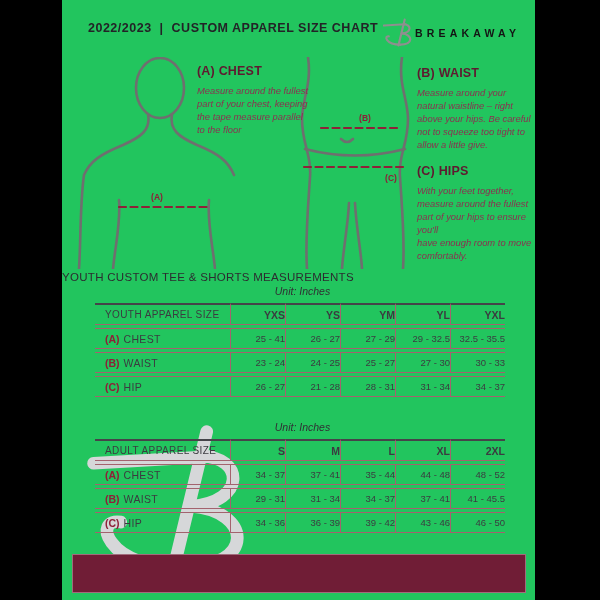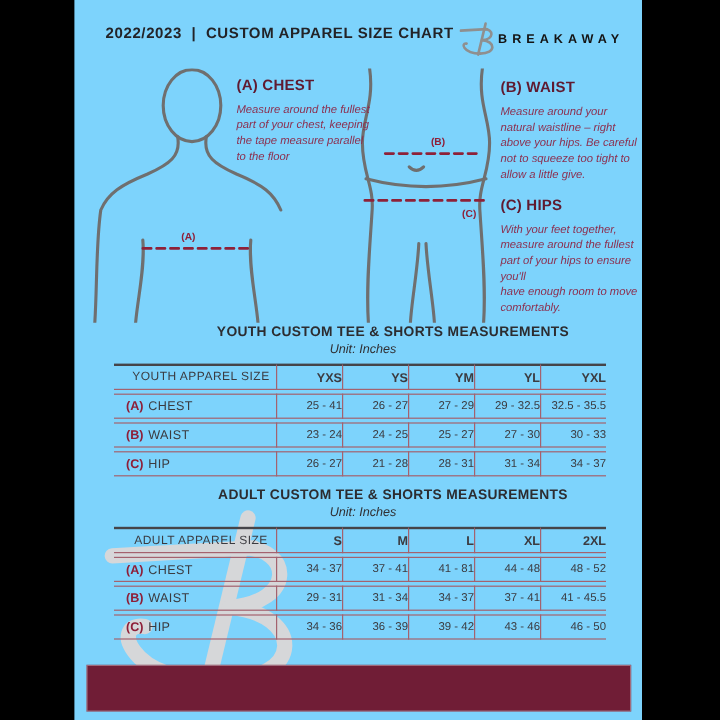--- a/index.html
+++ b/index.html
@@ -1,16 +1,16 @@
 <!DOCTYPE html>
 <html><head>
 <meta charset="utf-8">
 <style>
   html,body{margin:0;padding:0;background:#9a9a9a;}
-  .canvas{position:relative;width:600px;height:600px;background:#7dd3fc;overflow:hidden;
+  .canvas{position:relative;width:600px;height:600px;background:#22c55e;overflow:hidden;
           font-family:"Liberation Sans",sans-serif;}
   .band{position:absolute;top:0;height:600px;background:#000;}
   .band-left{left:0;width:62px;}
   .band-right{left:535px;width:65px;}
 
   
   .hdr{position:absolute;left:88px;top:21px;display:flex;align-items:center;gap:8px;
        font-weight:bold;font-size:12.5px;letter-spacing:.5px;color:#232327;white-space:nowrap;}
   .logo-svg{position:absolute;left:383px;top:16px;}
   .brand{position:absolute;left:415px;top:27px;font-size:10.5px;font-weight:bold;
@@ -24,34 +24,34 @@
   #inst-waist{left:417px;top:66px;}
   #inst-hips{left:417px;top:164px;}
 
   
   .fig{position:absolute;}
   .fig path,.fig ellipse{fill:none;stroke:#6f6f6f;stroke-width:2.6;stroke-linecap:round;}
   .dash{stroke:#8e2138 !important;stroke-width:2.2 !important;stroke-dasharray:7 4.5;}
   .marker{font-family:"Liberation Sans",sans-serif;font-size:8.5px;font-weight:bold;fill:#8e1f38;}
 
   
-  .tbl-title{position:absolute;left:62px;width:473px;text-align:center;font-weight:bold;
-             font-size:11.5px;color:#2c2c30;letter-spacing:.3px;padding-left:29px;}
+  .tbl-title{position:absolute;left:62px;width:473px;font-weight:normal;
+             font-size:11.5px;color:#2c2c30;letter-spacing:.3px;}
   .tbl-unit{position:absolute;left:62px;width:481px;text-align:center;font-style:italic;
             font-size:10.5px;color:#303034;}
   table{position:absolute;left:95px;width:410px;border-collapse:separate;border-spacing:0 3px;
         table-layout:fixed;}
   col.c0{width:135px;}
   th,td{height:19px;padding:0;background:transparent;border-top:1.5px solid #a4626e;
         border-bottom:1.5px solid #a4626e;font-size:9.5px;color:#3b3b40;text-align:right;
         vertical-align:middle;}
   th{font-weight:bold;font-size:10.5px;}
   thead th{border-top:2px solid #454449;}
   th:not(:first-child),td:not(:first-child){border-left:1.5px solid #a4626e;}
-  .lbl-h{font-weight:normal;font-size:10px;text-align:center;padding-left:10px;letter-spacing:.4px;}
+  .lbl-h{font-weight:normal;font-size:10px;text-align:left;padding-left:10px;letter-spacing:.4px;}
   td.lbl{text-align:left;padding-left:10px;font-size:10.5px;}
   .pfx{color:#8e1f38;font-weight:bold;}
   .rname{margin-left:4px;letter-spacing:.3px;}
   #youth-title{top:271px;} #youth-unit{top:285px;} #youth-table{top:300px;}
   #adult-title{top:407px;} #adult-unit{top:421px;} #adult-table{top:436px;}
 
   
   .watermark{position:absolute;left:78px;top:418px;}
   .watermark path{fill:none;stroke:#d6d7d9;stroke-width:2.8;stroke-linecap:round;}
   .logo-svg path{fill:none;stroke:#8f8f8f;stroke-width:2.6;stroke-linecap:round;}
@@ -172,21 +172,20 @@
         </td>
         <td>26 - 27</td>
         <td>21 - 28</td>
         <td>28 - 31</td>
         <td>31 - 34</td>
         <td>34 - 37</td>
       </tr>
     </tbody>
   </table>
 
-  <div class="tbl-title" id="adult-title">ADULT CUSTOM TEE &amp; SHORTS MEASUREMENTS</div>
   <div class="tbl-unit" id="adult-unit">Unit: Inches</div>
   <table id="adult-table">
     <colgroup>
         <col class="c0">
         <col>
         <col>
         <col>
         <col>
         <col>
       </colgroup>
@@ -200,21 +199,21 @@
         <th>2XL</th>
       </tr>
     </thead>
     <tbody>
       <tr>
         <td class="lbl">
           <span class="pfx">(A)</span><span class="rname">CHEST</span>
         </td>
         <td>34 - 37</td>
         <td>37 - 41</td>
-        <td>41 - 81</td>
+        <td>35 - 44</td>
         <td>44 - 48</td>
         <td>48 - 52</td>
       </tr>
       <tr>
         <td class="lbl">
           <span class="pfx">(B)</span><span class="rname">WAIST</span>
         </td>
         <td>29 - 31</td>
         <td>31 - 34</td>
         <td>34 - 37</td>

